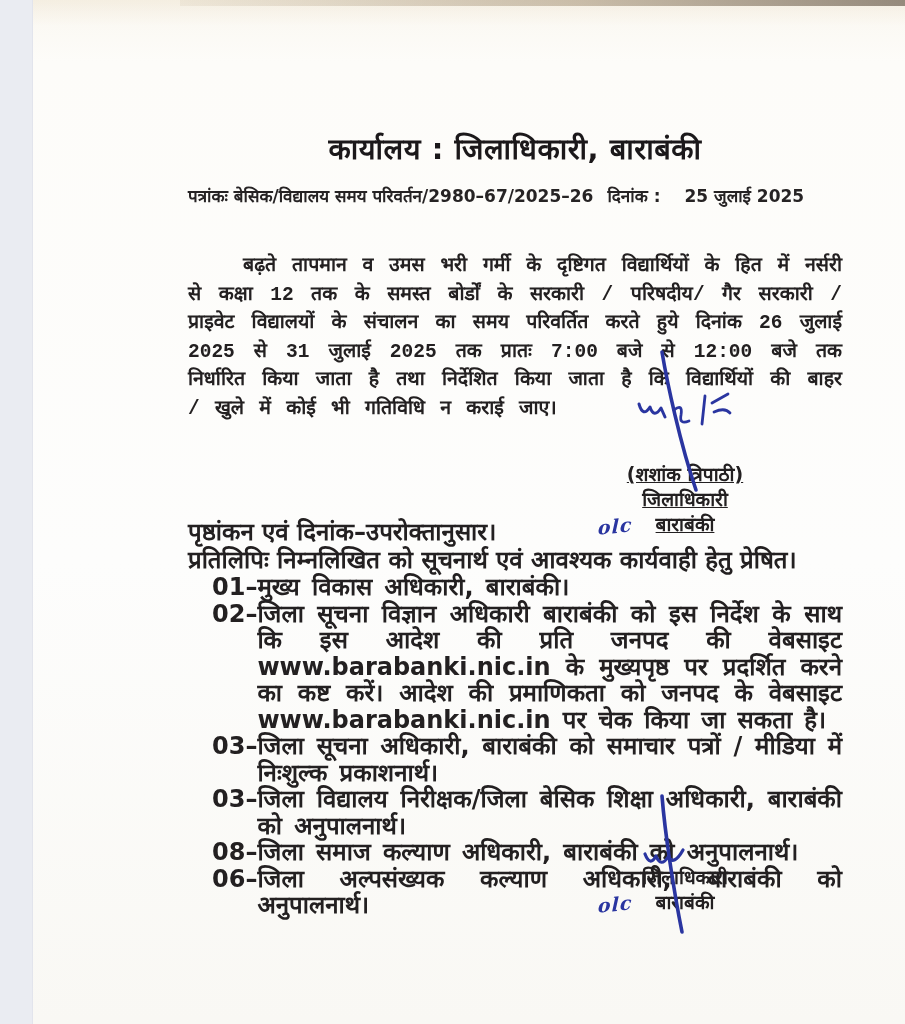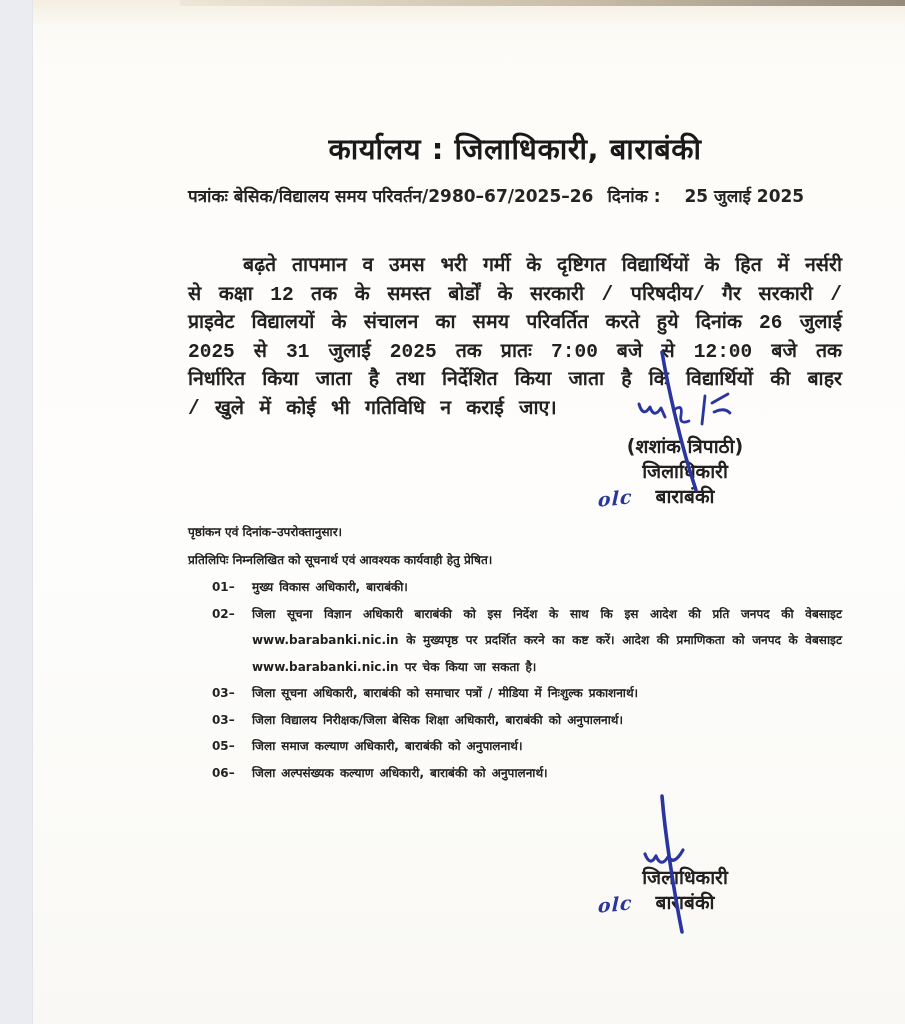--- a/index.html
+++ b/index.html
@@ -63,34 +63,34 @@
     text-align: justify; text-indent: 55px;
     word-spacing: 0.18em;
     color: #232021;
     font-family: Liberation Mono, monospace;
   }
   .sig-block {
     position: absolute; width: 190px; text-align: center;
     font-size: 19px; font-weight: 600; line-height: 25px;
     color: #232021;
   }
-  .sig-top { left: 402px; top: 434px; }
+  .sig-top { left: 402px; top: 462px; text-decoration: underline; }
   .sig-bottom { left: 402px; top: 865px; }
   .sig-row { position: relative; }
   .hand-mark {
     position: absolute; left: 8px; top: 2px;
     font-family: "DejaVu Serif", serif;
     font-style: italic; font-weight: 700;
     font-size: 19px; color: #2a35a0;
     transform: rotate(-6deg) skewX(-8deg);
     letter-spacing: 1px;
   }
   .endorsement {
     position: absolute; top: 519px; left: 0; width: 654px;
-    font-size: 12px; font-weight: 600; line-height: 26.5px;
+    font-size: 24px; font-weight: 600; line-height: 26.5px;
     color: #232021;
   }
   .endorsement .plain-line { margin-bottom: 1px; }
   .copy-item {
     display: flex; margin-left: 24px;
   }
   .copy-item .num {
     flex: 0 0 40px; white-space: nowrap;
   }
   .copy-item .txt {
@@ -143,21 +143,21 @@
     </div>
     <div class="copy-item">
       <span class="num">03–</span>
       <div class="txt">जिला सूचना अधिकारी, बाराबंकी को समाचार पत्रों / मीडिया में निःशुल्क प्रकाशनार्थ।</div>
     </div>
     <div class="copy-item">
       <span class="num">03–</span>
       <div class="txt">जिला विद्यालय निरीक्षक/जिला बेसिक शिक्षा अधिकारी, बाराबंकी को अनुपालनार्थ।</div>
     </div>
     <div class="copy-item">
-      <span class="num">05–</span>
+      <span class="num">08–</span>
       <div class="txt">जिला समाज कल्याण अधिकारी, बाराबंकी को अनुपालनार्थ।</div>
     </div>
     <div class="copy-item">
       <span class="num">06–</span>
       <div class="txt">जिला अल्पसंख्यक कल्याण अधिकारी, बाराबंकी को अनुपालनार्थ।</div>
     </div>
   </div>
 
   <div class="sig-block sig-bottom">
     <div>जिलाधिकारी</div>

